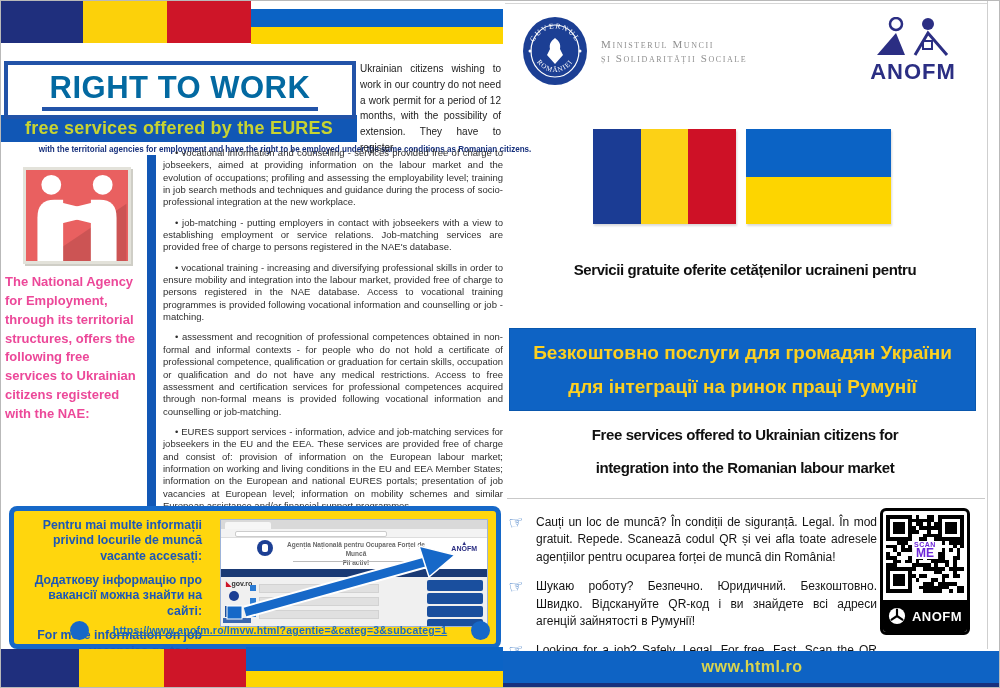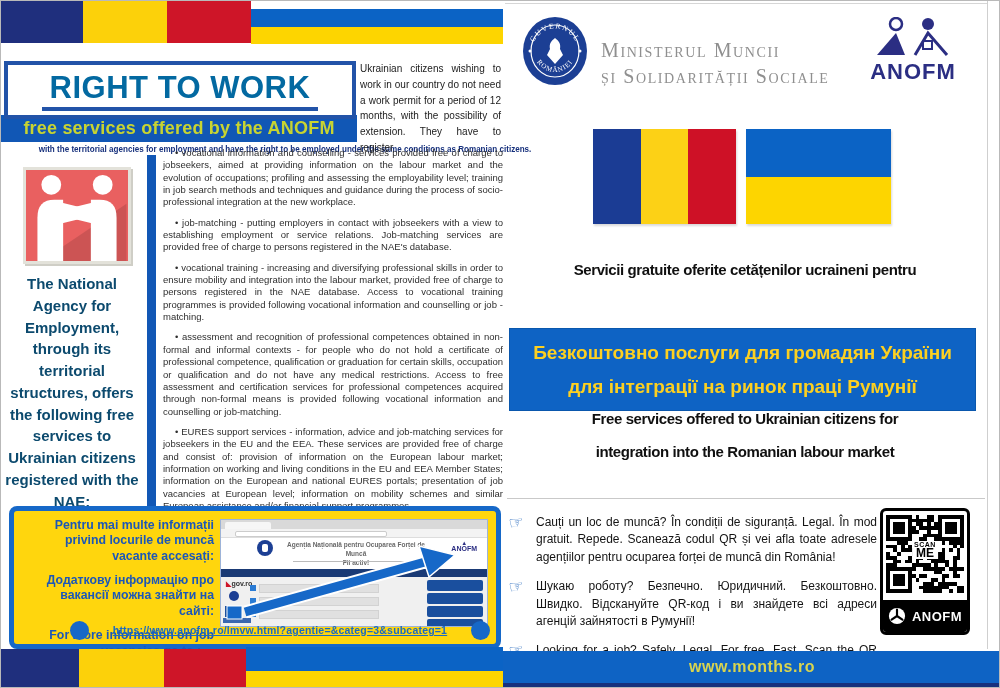--- a/index.html
+++ b/index.html
@@ -31,36 +31,36 @@
                   border-bottom:4px solid #2253a8;padding:0 8px 1px;}
   .register-line{position:absolute;left:0;top:142px;width:502px;text-align:center;
                  font-size:9.5px;font-weight:bold;color:#16307c;white-space:nowrap;
                  transform:scaleX(.85);transform-origin:50% 0;}
   .intro{position:absolute;left:359px;top:60px;width:141px;font-size:10px;line-height:1.58;
          color:#1b1b1b;text-align:justify;}
 
   
   .handshake-card{position:absolute;left:22px;top:166px;width:108px;height:97px;background:#e96060;
                   border:3px solid #e3e2da;box-shadow:2px 2px 0 #cfcec6;box-sizing:border-box;overflow:hidden;}
-  .agency-text{position:absolute;left:4px;top:272px;width:134px;text-align:center;font-weight:bold;
-               font-size:15px;line-height:1.45;color:#0c4a6e;}
+  .agency-text{position:absolute;left:4px;top:272px;width:134px;text-align:left;font-weight:bold;
+               font-size:13px;line-height:1.45;color:#ec4899;}
 
   
   .services-bar{position:absolute;left:146px;top:154px;width:9px;height:354px;background:#1157b5;}
   .services{position:absolute;left:162px;top:146px;width:340px;font-size:9.5px;line-height:1.3;
             color:#2e2e2e;text-align:justify;}
   .services p{margin:0 0 8px 0;text-indent:12px;}
   .services p::before{content:"• ";}
 
   
   .vacancy-box{position:absolute;left:8px;top:505px;width:492px;height:143px;background:#ffd60d;
                border:5px solid #1668c8;border-radius:8px;box-sizing:border-box;}
   .vacancy-text{position:absolute;left:10px;top:7px;width:190px;text-align:right;font-weight:bold;
                 font-size:12.3px;line-height:1.25;color:#1c57b8;}
-  .vacancy-text .vt{margin:0 0 9px 0;}
+  .vacancy-text .vt{margin:0 12px 9px 0;}
   .vacancy-text .vt-en::after{content:"";display:inline-block;width:9px;height:9px;background:#1668c8;margin-left:4px;}
   .url-row{position:absolute;left:56px;right:6px;bottom:2px;height:24px;display:flex;
            align-items:center;gap:20px;}
   .url-dot{width:19px;height:19px;border-radius:50%;background:#1668c8;flex:none;}
   .url-link{flex:1;text-align:center;color:#1a6ac2;font-weight:bold;font-size:10.5px;
             letter-spacing:.2px;text-decoration:underline;white-space:nowrap;}
 
   
   .site-preview{position:absolute;right:8px;top:8px;width:266px;height:106px;background:#fff;
                 border:1px solid #9db3d8;overflow:hidden;}
@@ -88,55 +88,55 @@
   .pv-eu{position:absolute;left:4px;bottom:9px;width:16px;height:11px;background:#1a4f9e;}
   .pv-eulabel{position:absolute;left:2px;bottom:3px;width:28px;height:5px;background:#3a67b0;}
   .pv-arrow{position:absolute;left:0;top:0;}
 
   
   .edge-line-r{position:absolute;left:986px;top:0;width:1px;height:648px;background:#cfcfcf;}
   .edge-line-t{position:absolute;left:504px;top:2px;width:482px;height:1px;background:#d6d6d6;}
   .gov-seal{position:absolute;left:521px;top:15px;width:66px;height:70px;}
   .ministry{position:absolute;left:600px;top:36px;color:#8f8f8f;
             font-family:"Liberation Serif",serif;font-variant:small-caps;
-            font-size:20px;letter-spacing:1.6px;line-height:1.3;}
+            font-size:11px;letter-spacing:1.6px;line-height:1.3;}
   .anofm-logo{position:absolute;left:854px;top:16px;width:116px;text-align:center;}
   .anofm-logo .txt{display:block;color:#2b2e83;font-weight:bold;font-size:22px;letter-spacing:1px;margin-top:-2px;}
 
   .flag-ro{position:absolute;left:592px;top:128px;width:143px;height:95px;display:flex;box-shadow:1px 2px 2px rgba(0,0,0,.15);}
   .flag-ro i{flex:1;}
   .flag-ro .b{background:#1b3c94;}.flag-ro .y{background:#fcd116;}.flag-ro .r{background:#ce1126;}
   .flag-ua{position:absolute;left:745px;top:128px;width:145px;height:95px;box-shadow:1px 2px 2px rgba(0,0,0,.15);}
   .flag-ua .b{display:block;height:48px;background:#0b63c5;}
   .flag-ua .y{display:block;height:47px;background:#fdd500;}
 
   .headline{position:absolute;left:503px;width:482px;text-align:center;color:#101010;
             font-weight:bold;font-size:15px;letter-spacing:-.4px;}
   .headline div{white-space:nowrap;line-height:33px;}
   .headline-ro{top:252px;}
-  .headline-en{top:401px;}
+  .headline-en{top:417px;}
   .banner-uk{position:absolute;left:508px;top:327px;width:467px;height:83px;background:#0e63c4;
              border:1px solid #0a57ad;box-sizing:border-box;display:flex;flex-direction:column;
              justify-content:center;text-align:center;}
   .banner-uk div{color:#fdd020;font-weight:bold;font-size:19px;line-height:34px;white-space:nowrap;}
   .divider{position:absolute;left:506px;top:497px;width:478px;height:1px;background:#c9c9c9;}
 
   .cta-list{position:absolute;left:510px;top:513px;width:366px;}
   .cta-item{display:flex;gap:7px;margin-bottom:12px;}
   .hand-icon{color:#2a6bbd;font-size:17px;line-height:1;flex:none;width:18px;transform:rotate(-8deg);}
   .cta-text{font-size:12px;line-height:1.45;color:#141414;text-align:justify;flex:1;}
 
   
   .qr-box{position:absolute;left:879px;top:507px;width:90px;height:127px;background:#fff;
           border:3px solid #000;border-radius:6px;box-sizing:border-box;overflow:hidden;}
   .qr-grid{position:absolute;left:3px;top:4px;width:78px;height:78px;display:grid;
            grid-template-columns:repeat(21,1fr);grid-template-rows:repeat(21,1fr);}
   .qr-grid .qb{background:#000;}
   .qr-label{position:absolute;left:50%;top:30px;transform:translateX(-50%);background:#fff;
-            padding:0 2px;text-align:center;font-weight:bold;color:#000000;}
+            padding:0 2px;text-align:center;font-weight:bold;color:#6d28d9;}
   .qr-label .st{display:block;font-size:7px;letter-spacing:.5px;}
   .qr-label .sb{display:block;font-size:12px;line-height:.9;}
   .qr-footer{position:absolute;left:0;right:0;bottom:0;height:32px;background:#000;display:flex;
              align-items:center;justify-content:center;gap:6px;}
   .qr-footer .brand{color:#fff;font-weight:bold;font-size:13px;letter-spacing:.5px;}
 
   
   .footer-bar{position:absolute;left:502px;top:650px;width:498px;height:38px;background:#0e63c4;
               border-bottom:6px solid #17317d;box-sizing:border-box;display:flex;
               align-items:center;justify-content:center;}
@@ -149,21 +149,21 @@
 
   <div class="strip-top">
     <div class="seg ro-b"></div>
     <div class="seg ro-y"></div>
     <div class="seg ro-r"></div>
     <div class="seg ua-b"></div>
     <div class="seg ua-y"></div>
   </div>
 
   <div class="subtitle-bar">
-    <span>free services offered by the ANOFM</span>
+    <span>free services offered by the EURES</span>
   </div>
   <div class="title-box">
     <span>RIGHT TO WORK</span>
   </div>
   <div class="register-line">with the territorial agencies for employment and have the right to be employed under the same conditions as Romanian citizens.</div>
   <div class="intro">Ukrainian citizens wishing to work in our country do not need a work permit for a period of 12 months, with the possibility of extension. They have to register</div>
 
   <div class="handshake-card">
     <svg width="102" height="91" viewBox="0 0 100 92">
       <polygon points="100,34 100,92 14,92" fill="#000" opacity="0.12"></polygon>
@@ -774,16 +774,16 @@
     <div class="qr-footer">
       <svg width="18" height="18" viewBox="0 0 20 20">
         <circle cx="10" cy="10" r="9" fill="#fff"></circle>
         <path d="M10 10 L10 3 M10 10 L16 14 M10 10 L4 14" stroke="#000" stroke-width="2.4" stroke-linecap="round" fill="none"></path>
       </svg>
       <span class="brand">ANOFM</span>
     </div>
   </div>
 
   <div class="footer-bar">
-    <span>www.months.ro</span>
+    <span>www.html.ro</span>
   </div>
 
 </div>
 
 </body></html>

